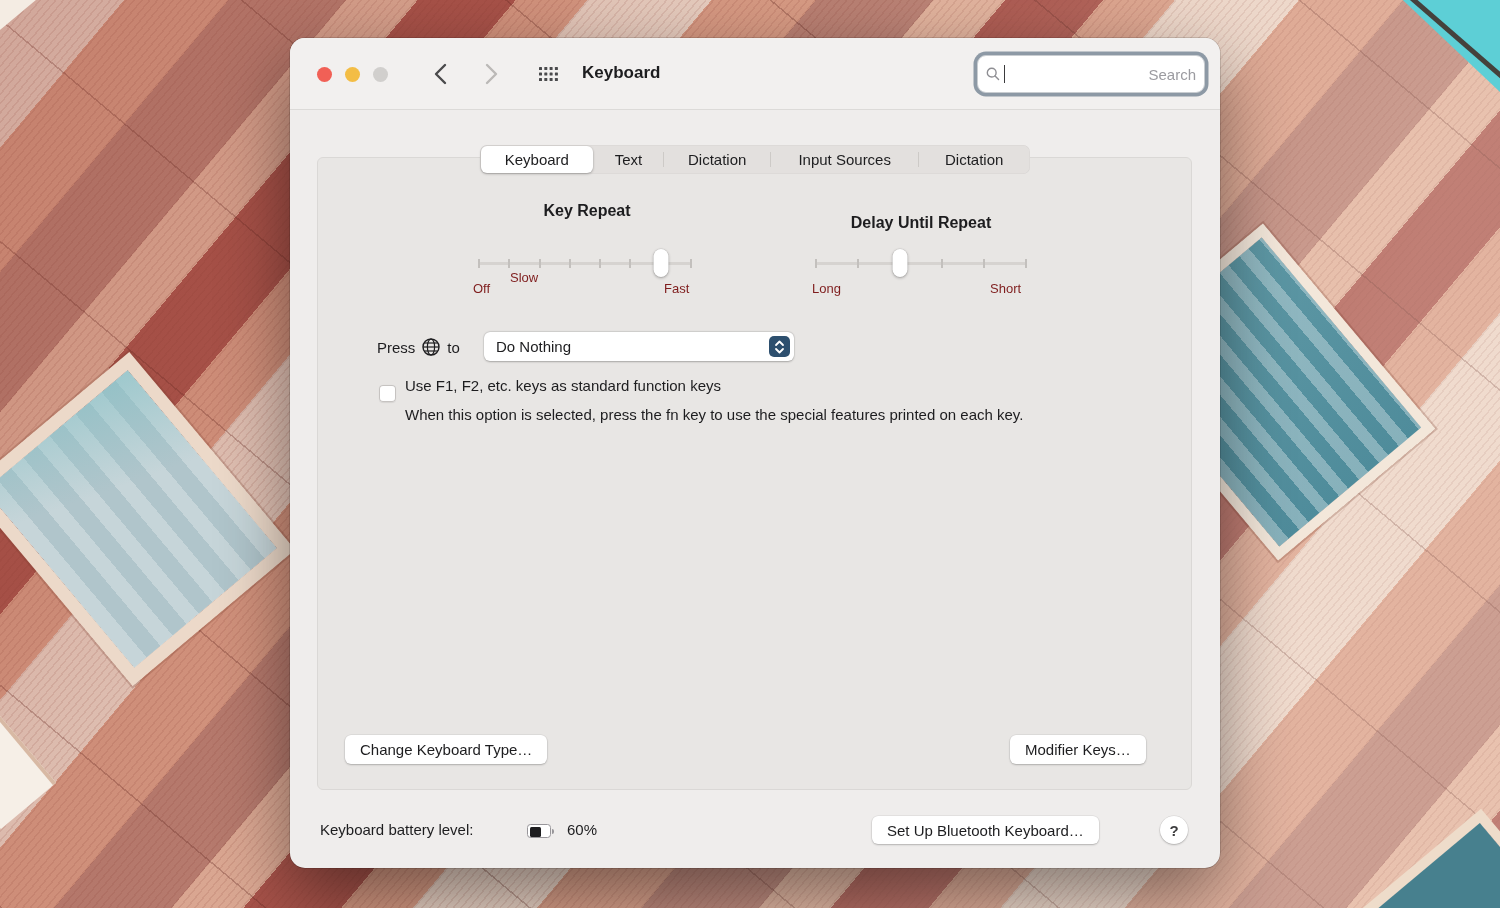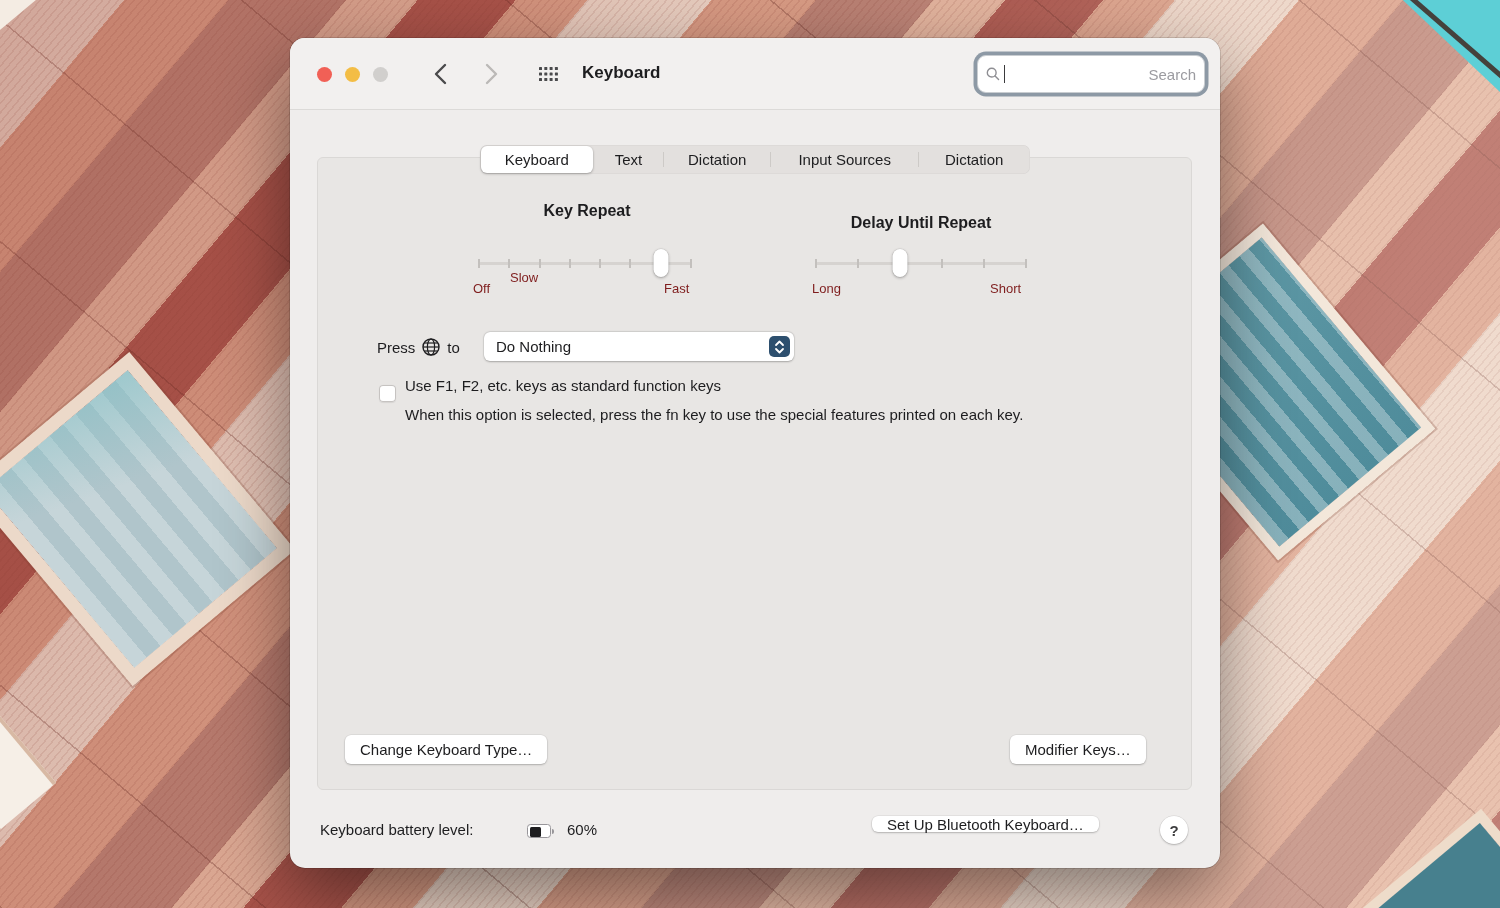--- a/index.html
+++ b/index.html
@@ -124,21 +124,21 @@
   
   .battery-label { position:absolute; left:30px; top:783px; font-size:15px; }
   .battery { position:absolute; left:237px; top:786px; width:27px; height:14px; }
   .battery-body { position:absolute; left:0; top:0; width:24px; height:14px;
     border:1.5px solid #98969a; border-radius:3.5px; background:#fff; }
   .battery-fill { position:absolute; left:2px; top:2px; height:10px; width:12px;
     background:#1d1d1f; border-radius:1.5px; }
   .battery-nub { position:absolute; right:0; top:4.5px; width:2.5px; height:5px;
     background:#98969a; border-radius:0 2px 2px 0; }
   .battery-pct { position:absolute; left:277px; top:783px; font-size:15px; }
-  .btn-bluetooth { position:absolute; left:582px; top:778px; height:16px; }
+  .btn-bluetooth { position:absolute; left:582px; top:778px; height:28px; }
   .btn-help { position:absolute; left:870px; top:778px; width:28px; height:28px;
     background:#fff; border-radius:50%; display:flex; align-items:center; justify-content:center;
     font-size:15px; font-weight:600; color:#3c3c3e;
     box-shadow:0 1px 2px rgba(0,0,0,.22), 0 0 0 .5px rgba(0,0,0,.1); }
 </style>
 </head>
 <body>
 
 <div class="bg">
   <div class="sky"></div>

